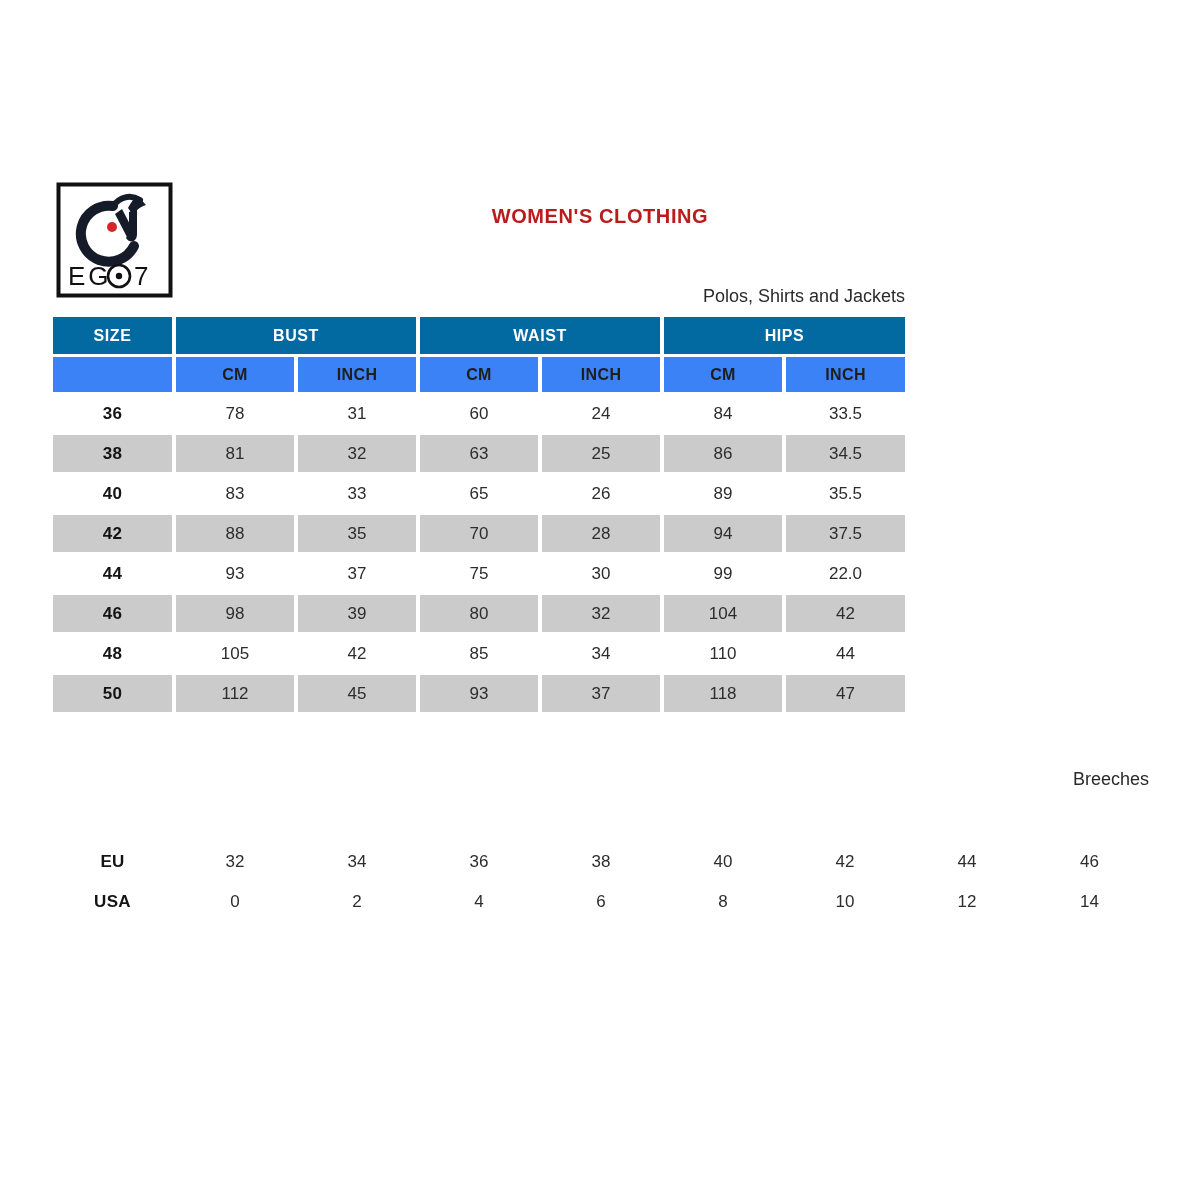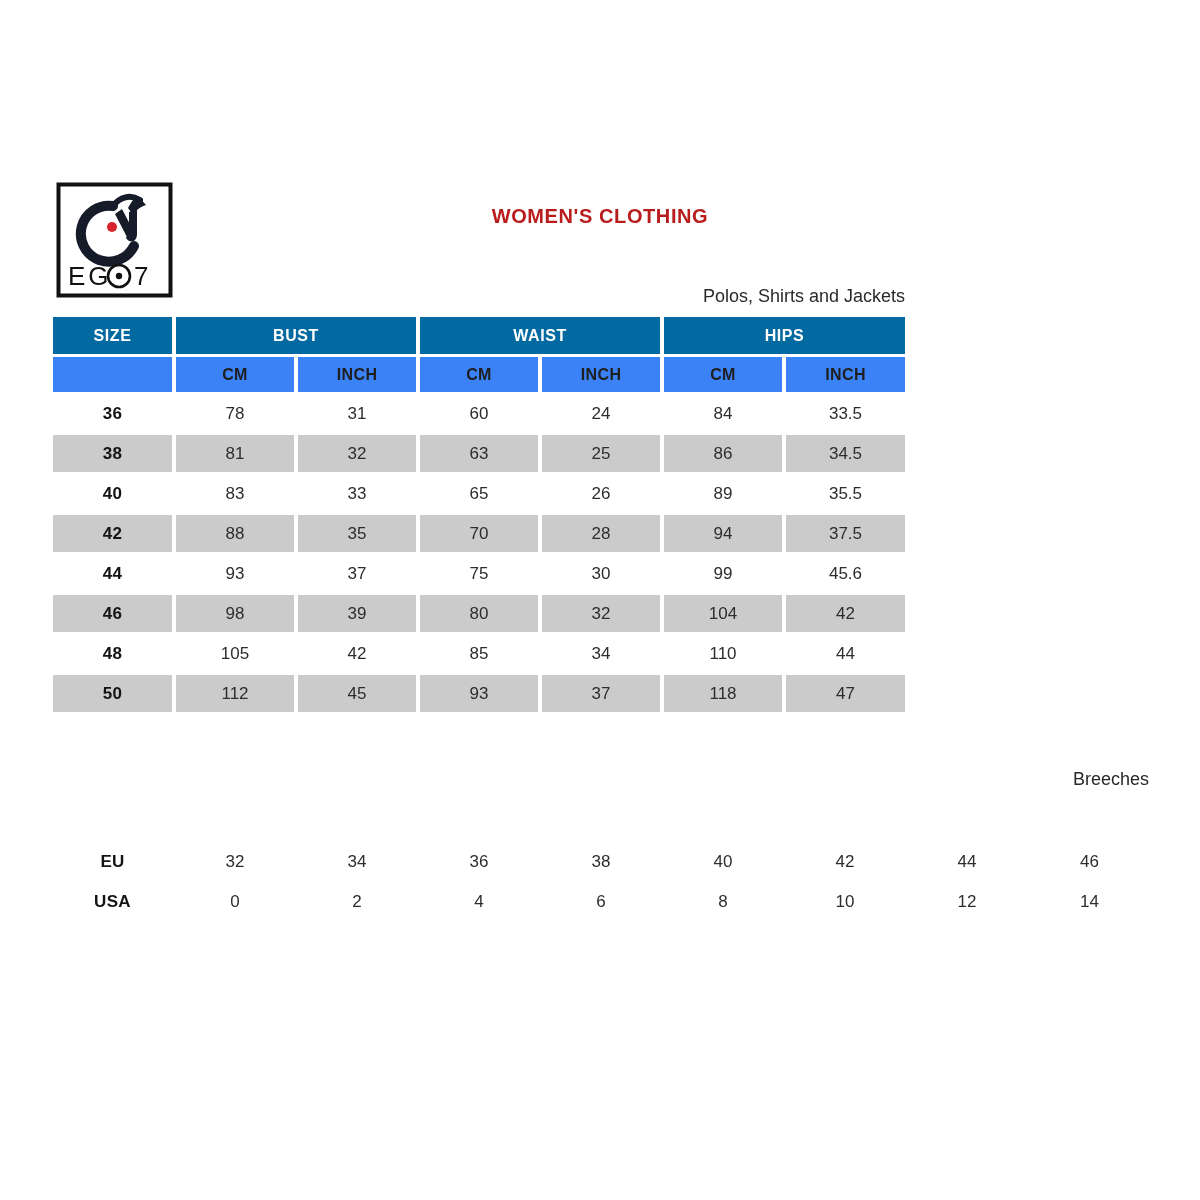--- a/index.html
+++ b/index.html
@@ -134,21 +134,21 @@
           <td>94</td>
           <td>37.5</td>
         </tr>
         <tr>
           <td class="row-label">44</td>
           <td>93</td>
           <td>37</td>
           <td>75</td>
           <td>30</td>
           <td>99</td>
-          <td>45.6</td>
+          <td>22.0</td>
         </tr>
         <tr class="striped">
           <td class="row-label">46</td>
           <td>98</td>
           <td>39</td>
           <td>80</td>
           <td>32</td>
           <td>104</td>
           <td>42</td>
         </tr>

